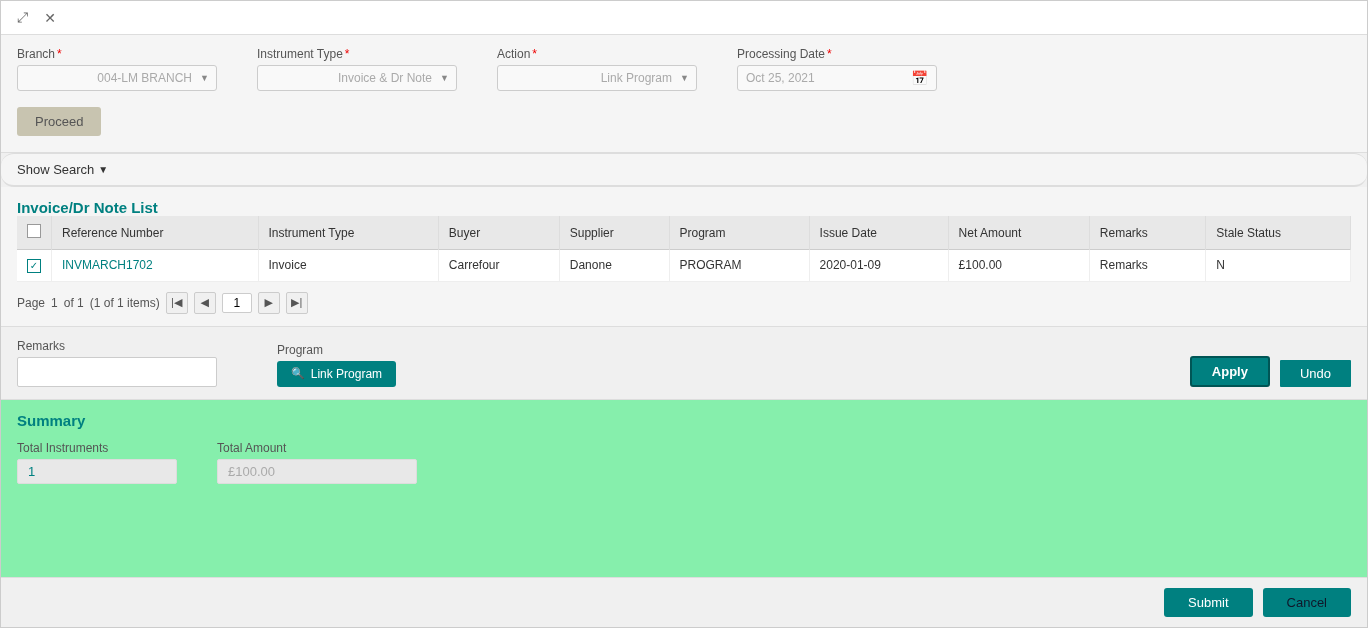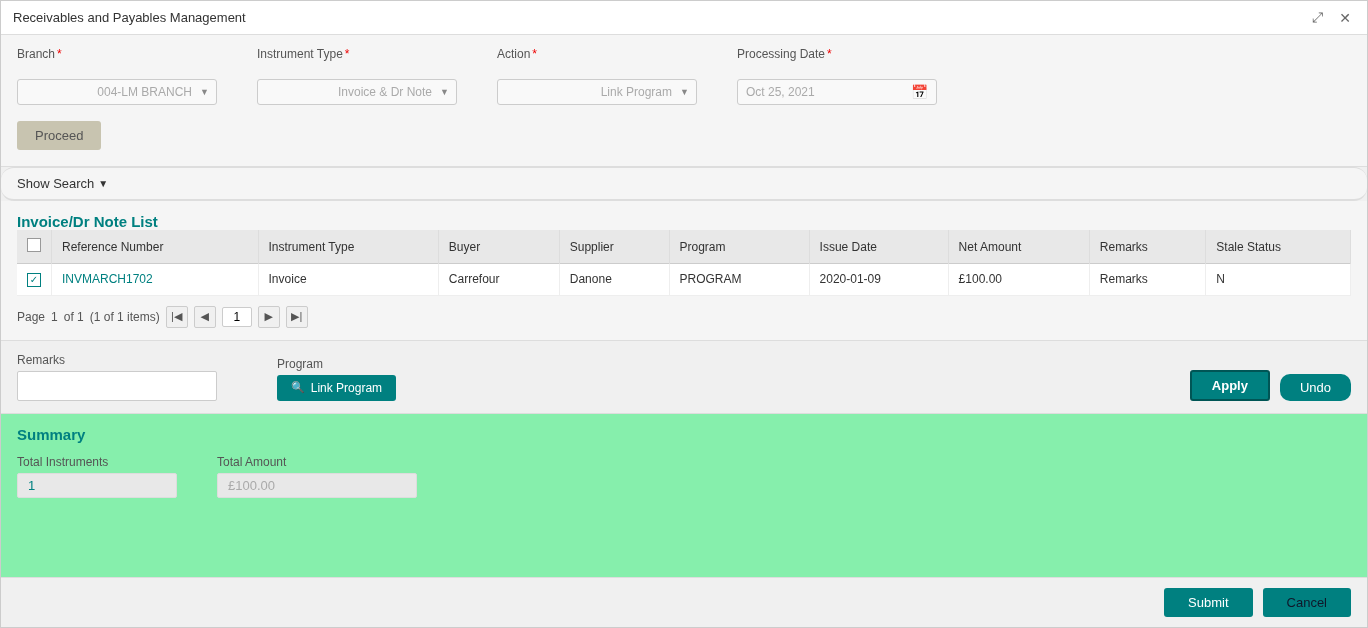--- a/index.html
+++ b/index.html
@@ -60,21 +60,21 @@
 
     .form-field {
       display: flex;
       flex-direction: column;
       min-width: 200px;
     }
 
     .form-field label {
       font-size: 12px;
       color: #555;
-      margin-bottom: 18px;
+      margin-bottom: 4px;
     }
 
     .form-field label .required {
       color: #e00;
       margin-left: 2px;
     }
 
     .form-select {
       background: #f9f9f9;
       border: 1px solid #ccc;
@@ -342,21 +342,21 @@
       padding: 6px 20px;
       font-size: 13px;
       color: #fff;
       cursor: pointer;
       font-weight: bold;
     }
 
     .undo-btn {
       background: #008080;
       border: none;
-      border-radius: 10px;
+      border-radius: 1px;
       padding: 6px 20px;
       font-size: 13px;
       color: #fff;
       cursor: pointer;
     }
 
     
     .summary-section {
       background: #86efac;
       padding: 12px 16px;
@@ -431,21 +431,20 @@
       color: #0f172a;
       cursor: pointer;
     }
   </style>
 </head>
 <body>
 
 <div class="window">
 
   <div class="title-bar">
-    <span class="title-bar-title">Receivables and Payables Management</span>
     <div class="title-bar-controls">
       <button class="title-bar-btn">⤢</button>
       <button class="title-bar-btn">✕</button>
     </div>
   </div>
 
   <div class="form-section">
     <div class="form-row">
 
       <div class="form-field">

